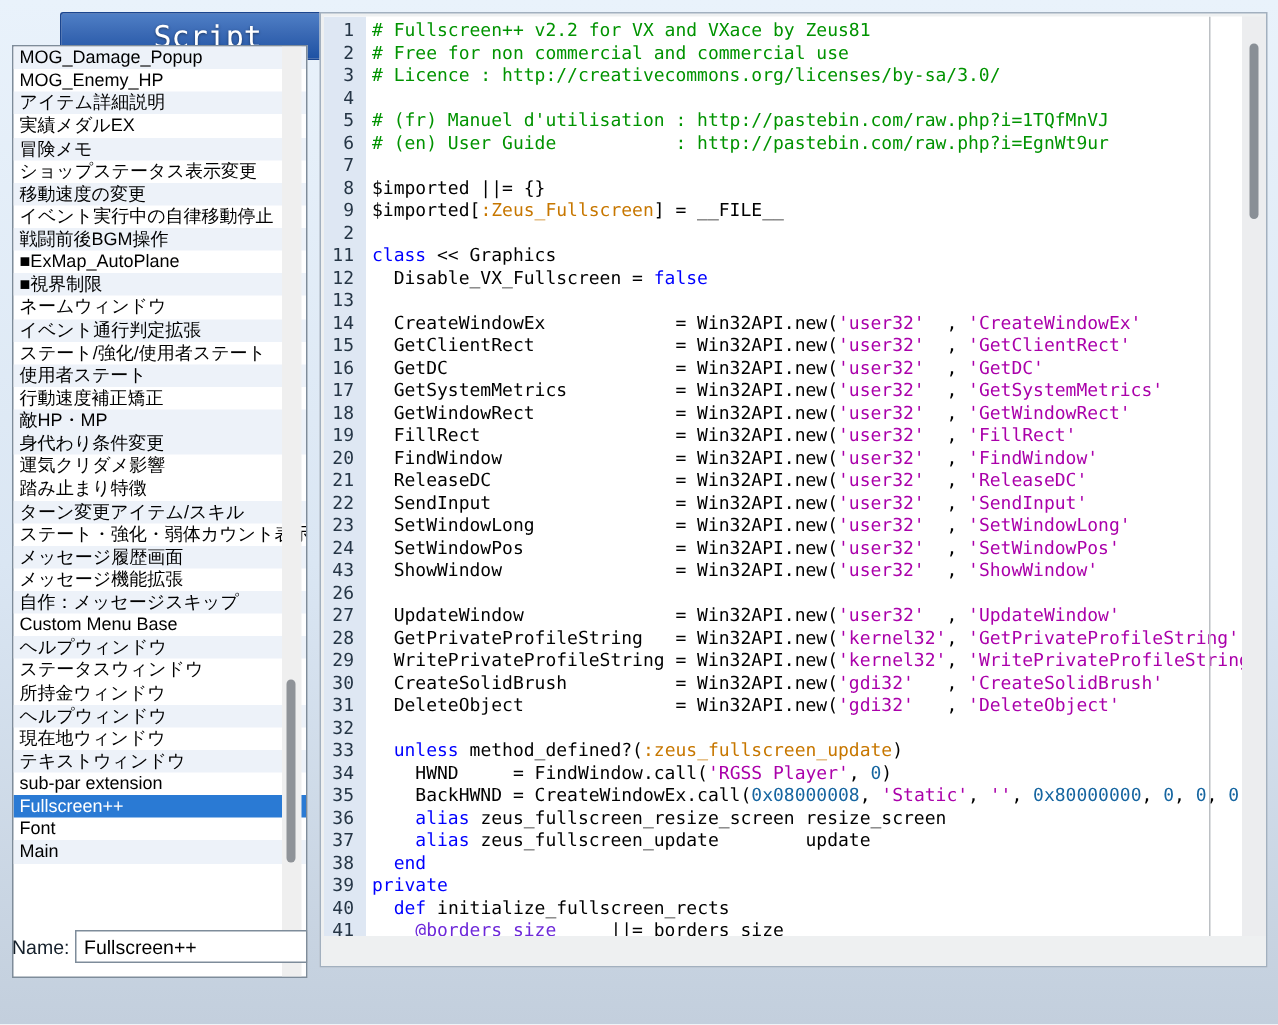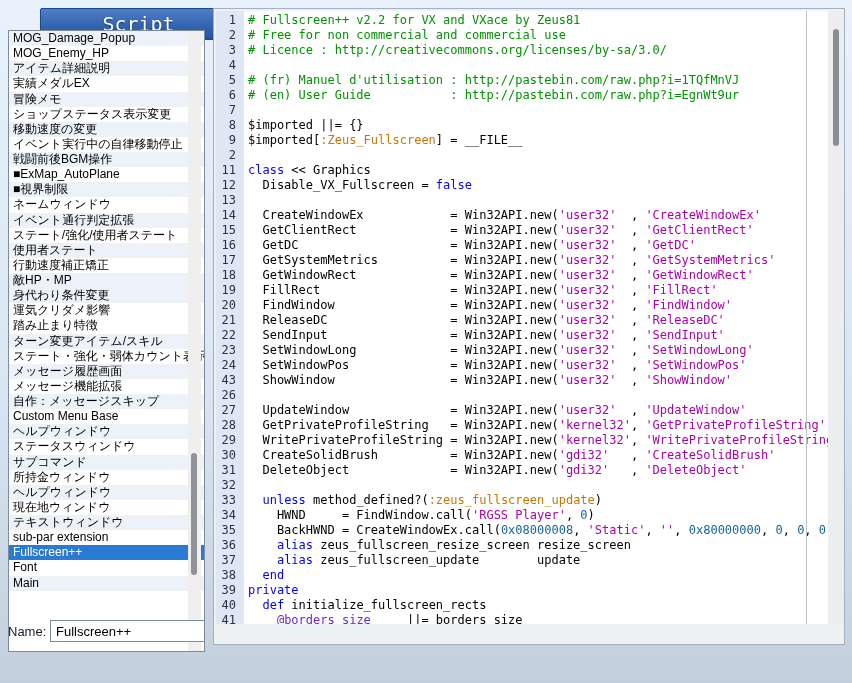--- a/index.html
+++ b/index.html
@@ -129,21 +129,20 @@
         <div class="list-item">運気クリダメ影響</div>
         <div class="list-item">踏み止まり特徴</div>
         <div class="list-item alt">ターン変更アイテム/スキル</div>
         <div class="list-item">ステート・強化・弱体カウント表示</div>
         <div class="list-item alt">メッセージ履歴画面</div>
         <div class="list-item">メッセージ機能拡張</div>
         <div class="list-item alt">自作：メッセージスキップ</div>
         <div class="list-item">Custom Menu Base</div>
         <div class="list-item alt">ヘルプウィンドウ</div>
         <div class="list-item">ステータスウィンドウ</div>
-        <div class="list-item alt">サブコマンド</div>
         <div class="list-item">所持金ウィンドウ</div>
         <div class="list-item alt">ヘルプウィンドウ</div>
         <div class="list-item">現在地ウィンドウ</div>
         <div class="list-item alt">テキストウィンドウ</div>
         <div class="list-item">sub-par extension</div>
         <div class="list-item selected">Fullscreen++</div>
         <div class="list-item">Font</div>
         <div class="list-item alt">Main</div>
       </div>
     <div class="list-scroll">

